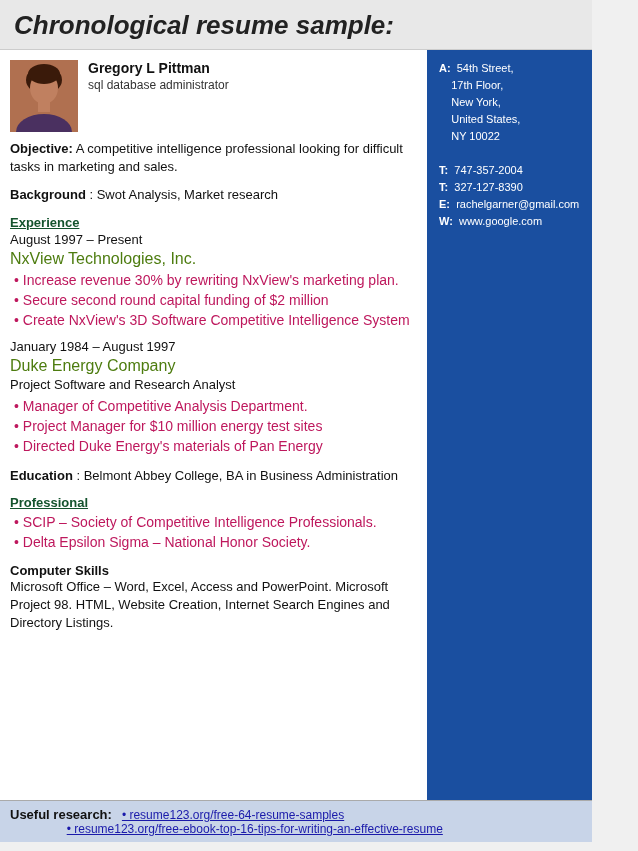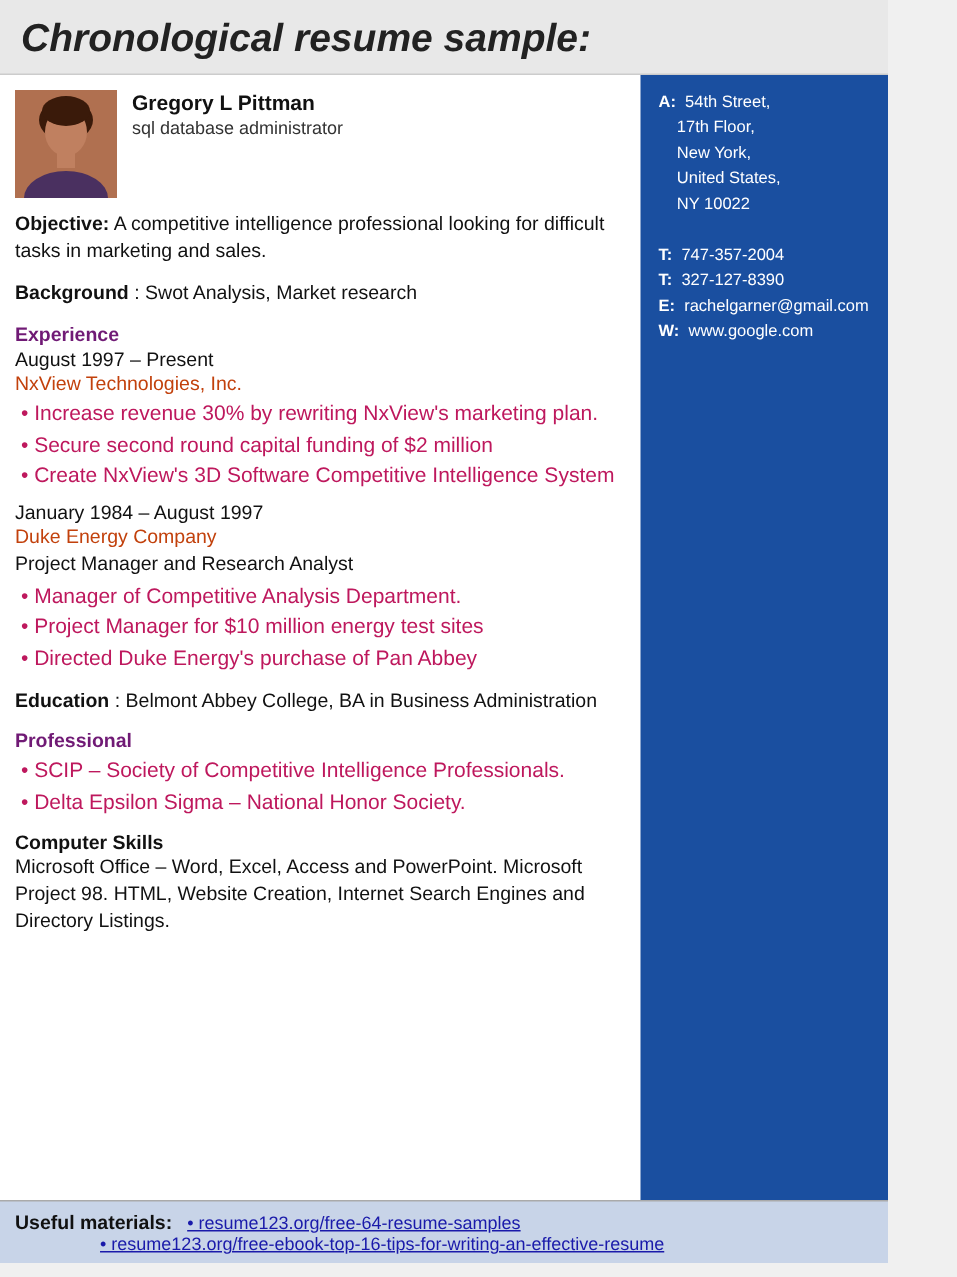--- a/index.html
+++ b/index.html
@@ -102,22 +102,22 @@
       font-weight: bold;
       color: #111;
       font-size: 13px;
     }
     .section-text {
       color: #111;
       font-size: 13px;
       line-height: 1.4;
     }
     .exp-company {
-      font-size: 13px;
-      color: #c2410c;
+      font-size: 16px;
+      color: #4d7c0f;
       line-height: 1.45;
     }
     .exp-date {
       font-size: 13px;
       color: #111;
     }
     .exp-role {
       font-size: 13px;
       color: #111;
       margin-bottom: 4px;
@@ -127,22 +127,23 @@
       color: #be185d;
       line-height: 1.45;
       padding-left: 8px;
       text-indent: -8px;
       margin-left: 4px;
     }
 
     .section-heading {
       font-weight: bold;
       font-size: 13px;
-      color: #701a75;
+      color: #14532d;
       margin-bottom: 2px;
+      text-decoration: underline;
     }
 
     
     .sidebar-address {
       font-size: 11px;
       line-height: 1.55;
       color: #fff;
       margin-bottom: 12px;
     }
     .sidebar-address .label {
@@ -229,24 +230,24 @@
           <div class="bullet-item">• Increase revenue 30% by rewriting NxView's marketing plan.</div>
           <div class="bullet-item">• Secure second round capital funding of $2 million</div>
           <div class="bullet-item">• Create NxView's 3D Software Competitive Intelligence System</div>
         </div>
 
         <div class="divider"></div>
 
         <div>
           <div class="exp-date">January 1984 – August 1997</div>
           <div class="exp-company">Duke Energy Company</div>
-          <div class="exp-role">Project Manager and Research Analyst</div>
+          <div class="exp-role">Project Software and Research Analyst</div>
           <div class="bullet-item">• Manager of Competitive Analysis Department.</div>
           <div class="bullet-item">• Project Manager for $10 million energy test sites</div>
-          <div class="bullet-item">• Directed Duke Energy's purchase of Pan Abbey</div>
+          <div class="bullet-item">• Directed Duke Energy's materials of Pan Energy</div>
         </div>
       </div>
 
       <div class="section">
         <span class="section-label">Education</span>
         <span class="section-text">: Belmont Abbey College, BA in Business Administration</span>
       </div>
 
       <div class="section">
         <div class="section-heading">Professional</div>
@@ -278,20 +279,20 @@
         <span class="label">E:</span>
         &nbsp;<span>rachelgarner@gmail.com</span><br>
         <span class="label">W:</span>
         &nbsp;<span>www.google.com</span>
       </div>
     </div>
 
   </div>
 
   <div class="page-footer">
-    <span class="footer-label">Useful materials:</span>
+    <span class="footer-label">Useful research:</span>
     &nbsp;
     <span class="footer-link">• resume123.org/free-64-resume-samples</span><br>
     &nbsp;&nbsp;&nbsp;&nbsp;&nbsp;&nbsp;&nbsp;&nbsp;&nbsp;&nbsp;&nbsp;&nbsp;&nbsp;&nbsp;&nbsp;&nbsp;
     <span class="footer-link">• resume123.org/free-ebook-top-16-tips-for-writing-an-effective-resume</span>
   </div>
 
 </div>
 
 </body></html>

